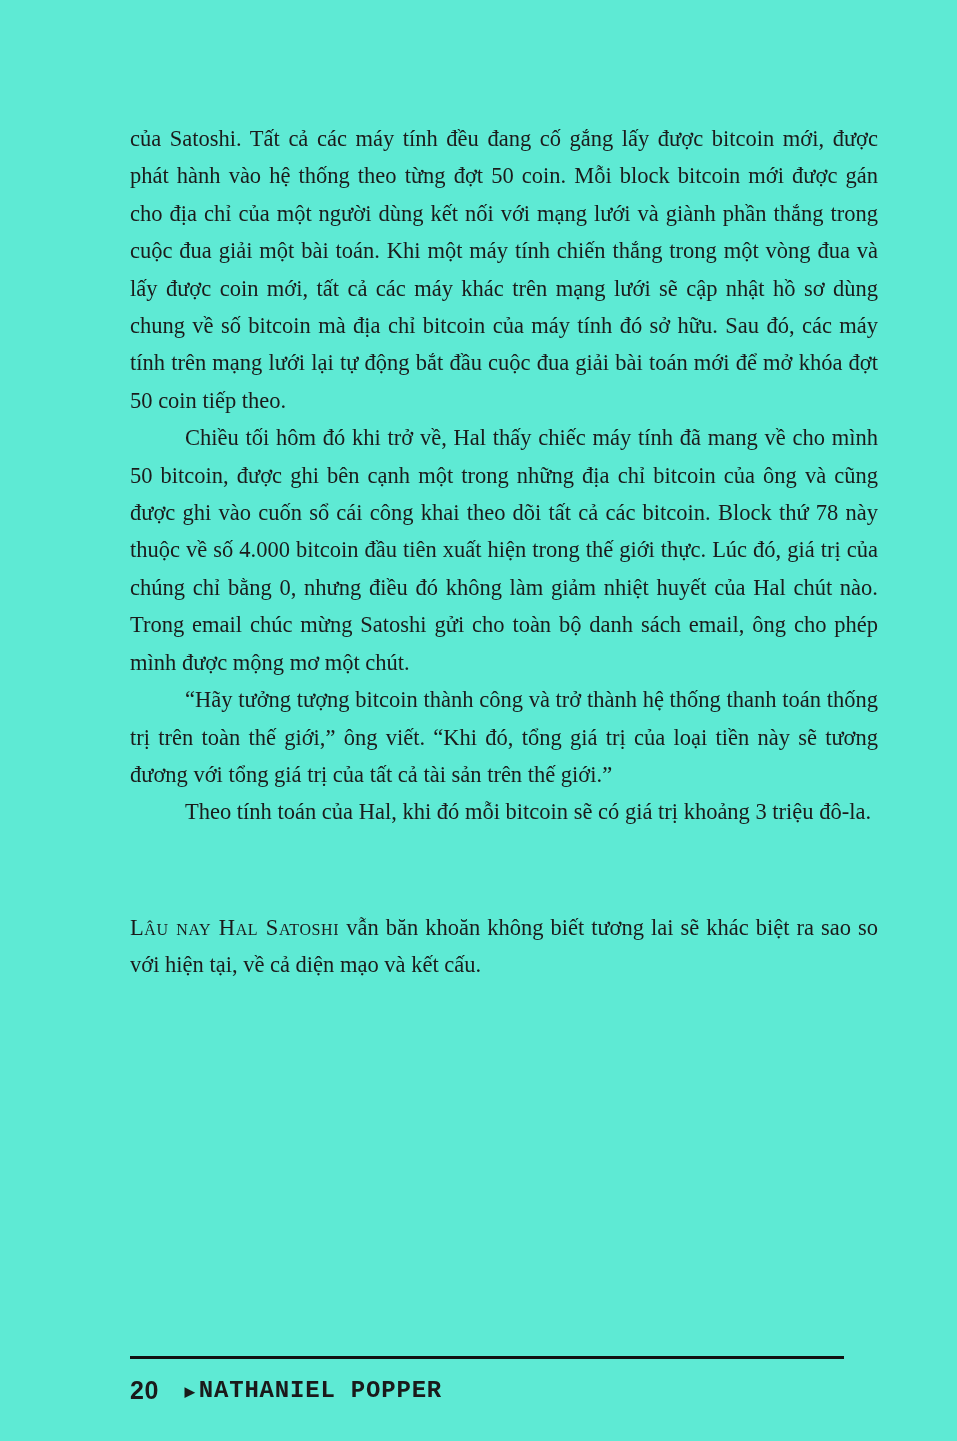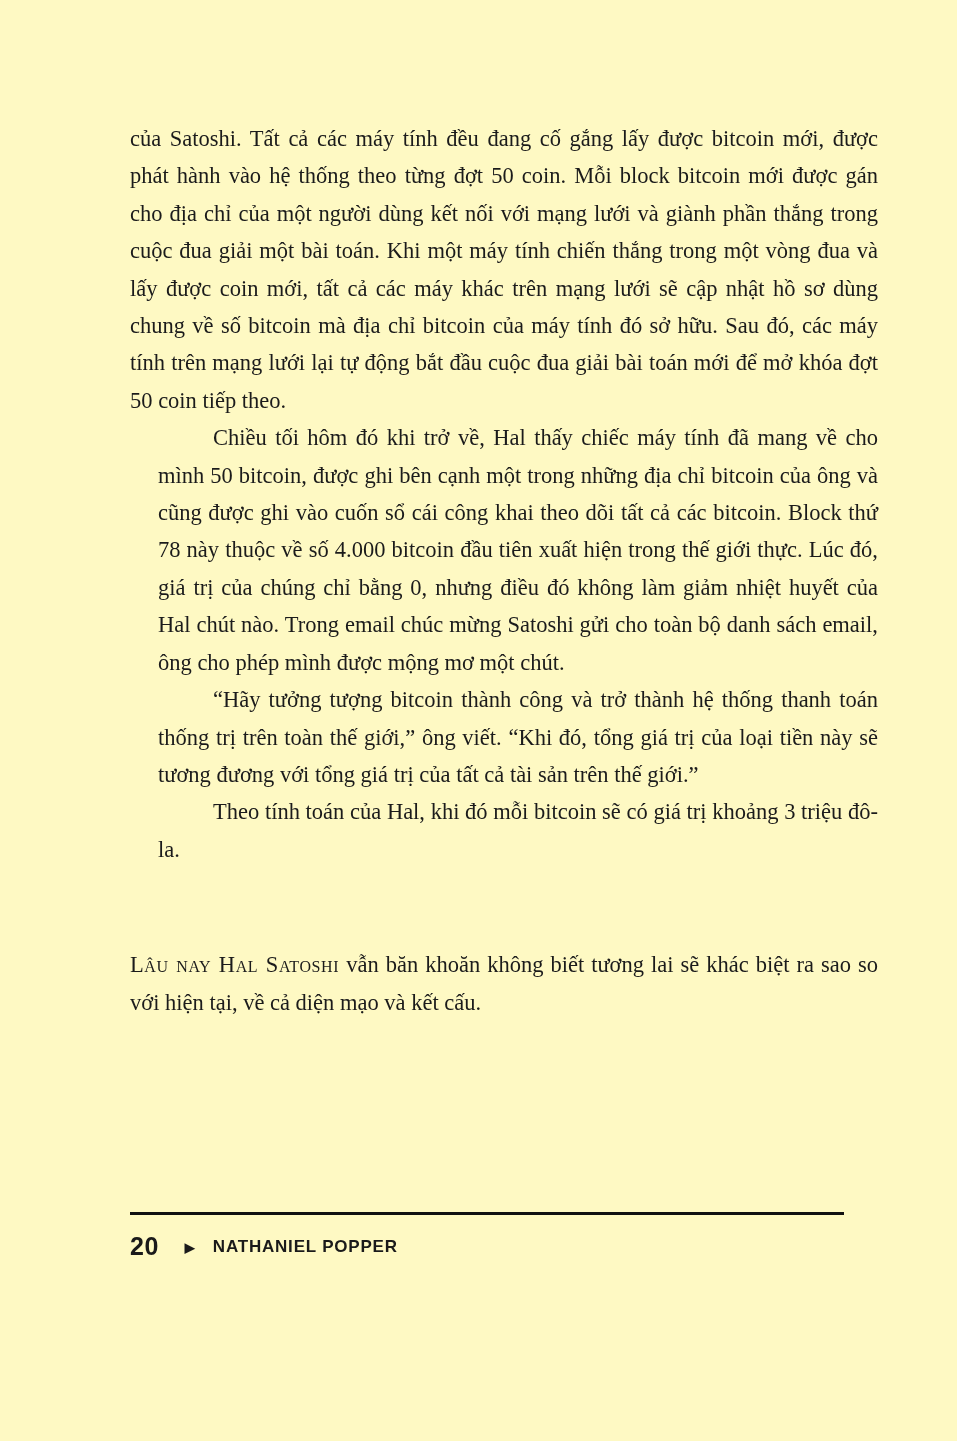--- a/index.html
+++ b/index.html
@@ -4,53 +4,52 @@
 <style>
   html, body {
     margin: 0;
     padding: 0;
     background: #ffffff;
   }
   .page {
     position: relative;
     width: 957px;
     height: 1441px;
-    background: #fef9c3;
+    background: #5eead4;
     font-family: "Liberation Serif", serif;
     color: #1b1b1b;
     overflow: hidden;
   }
   .text-block {
     position: absolute;
     top: 120px;
     left: 130px;
     width: 748px;
     font-size: 22.5px;
     line-height: 37.4px;
     text-align: justify;
   }
   .para {
     margin: 0;
     padding: 0;
   }
   .para.indent {
     text-indent: 55px;
-    margin-left: 28px;
   }
   .para.section-start {
     margin-top: 78px;
   }
   .smallcaps {
     font-variant: small-caps;
     letter-spacing: 0.6px;
   }
   .footer {
     position: absolute;
     left: 130px;
-    top: 1212px;
+    top: 1356px;
     width: 714px;
   }
   .footer-rule {
     height: 3px;
     background: #111111;
   }
   .footer-row {
     margin-top: 17px;
     display: flex;
     align-items: center;
@@ -63,23 +62,24 @@
     letter-spacing: 0.5px;
   }
   .arrow {
     font-size: 13px;
     margin-left: 26px;
     position: relative;
     top: 1px;
     color: #1a1a1a;
   }
   .author {
-    font-size: 17px;
-    margin-left: 18px;
+    font-size: 24px;
+    margin-left: 4px;
     letter-spacing: 0.8px;
+    font-family: Liberation Mono, monospace;
   }
 </style>
 </head>
 <body>
 
 <div class="page">
 
   <main class="text-block">
     <p class="para flush">của Satoshi. Tất cả các máy tính đều đang cố gắng lấy được bitcoin mới, được phát hành vào hệ thống theo từng đợt 50 coin. Mỗi block bitcoin mới được gán cho địa chỉ của một người dùng kết nối với mạng lưới và giành phần thắng trong cuộc đua giải một bài toán. Khi một máy tính chiến thắng trong một vòng đua và lấy được coin mới, tất cả các máy khác trên mạng lưới sẽ cập nhật hồ sơ dùng chung về số bitcoin mà địa chỉ bitcoin của máy tính đó sở hữu. Sau đó, các máy tính trên mạng lưới lại tự động bắt đầu cuộc đua giải bài toán mới để mở khóa đợt 50 coin tiếp theo.</p>
     <p class="para indent">Chiều tối hôm đó khi trở về, Hal thấy chiếc máy tính đã mang về cho mình 50 bitcoin, được ghi bên cạnh một trong những địa chỉ bitcoin của ông và cũng được ghi vào cuốn sổ cái công khai theo dõi tất cả các bitcoin. Block thứ 78 này thuộc về số 4.000 bitcoin đầu tiên xuất hiện trong thế giới thực. Lúc đó, giá trị của chúng chỉ bằng 0, nhưng điều đó không làm giảm nhiệt huyết của Hal chút nào. Trong email chúc mừng Satoshi gửi cho toàn bộ danh sách email, ông cho phép mình được mộng mơ một chút.</p>

